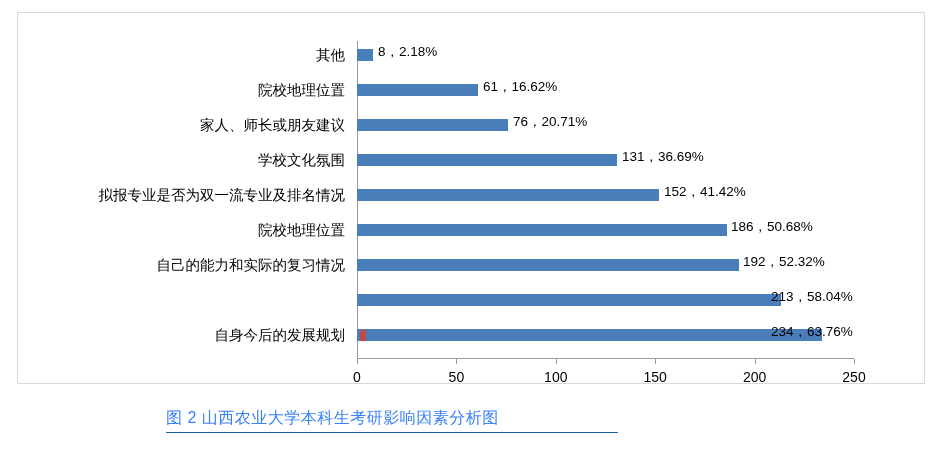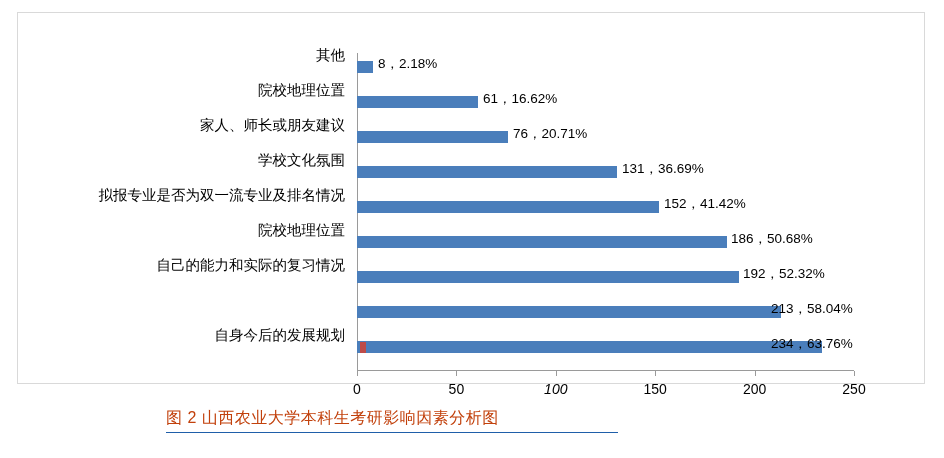--- a/index.html
+++ b/index.html
@@ -31,21 +31,21 @@
     height: 372px;
     border: 1px solid #d9d9d9;
     background: #ffffff;
     box-sizing: border-box;
   }
 
   
   .plot-area {
     position: absolute;
     left: 339px;            
-    top: 40px;
+    top: 28px;
     width: 497px;           
     height: 318px;
     box-sizing: border-box;
     padding-left: 41px;
   }
 
   
   .cat-labels {
     position: absolute;
     left: 30px;
@@ -133,21 +133,21 @@
     transform: translateX(-50%);
     white-space: nowrap;
   }
 
   
   .caption {
     position: absolute;
     left: 166px;
     top: 408px;
     font-size: 16px;
-    color: #c2410c;
+    color: #3b82f6;
     white-space: nowrap;
     letter-spacing: 0.5px;
   }
   .caption-underline {
     position: absolute;
     left: 166px;
     top: 432px;
     width: 452px;
     height: 1px;
     background: #1f5fa9;
@@ -228,21 +228,21 @@
 
       <div class="tick" style="left:0px;"></div>
       <div class="tick" style="left:99.4px;"></div>
       <div class="tick" style="left:198.8px;"></div>
       <div class="tick" style="left:298.2px;"></div>
       <div class="tick" style="left:397.6px;"></div>
       <div class="tick" style="left:497px;"></div>
 
       <div class="tick-label" style="left:0px;">0</div>
       <div class="tick-label" style="left:99.4px;">50</div>
-      <div class="tick-label" style="left:198.8px;font-style:italic;">100</div>
+      <div class="tick-label" style="left:198.8px;">100</div>
       <div class="tick-label" style="left:298.2px;">150</div>
       <div class="tick-label" style="left:397.6px;">200</div>
       <div class="tick-label" style="left:497px;">250</div>
 
     </div>
   </div>
 
   <div class="caption">图 2 山西农业大学本科生考研影响因素分析图</div>
   <div class="caption-underline"></div>
 

